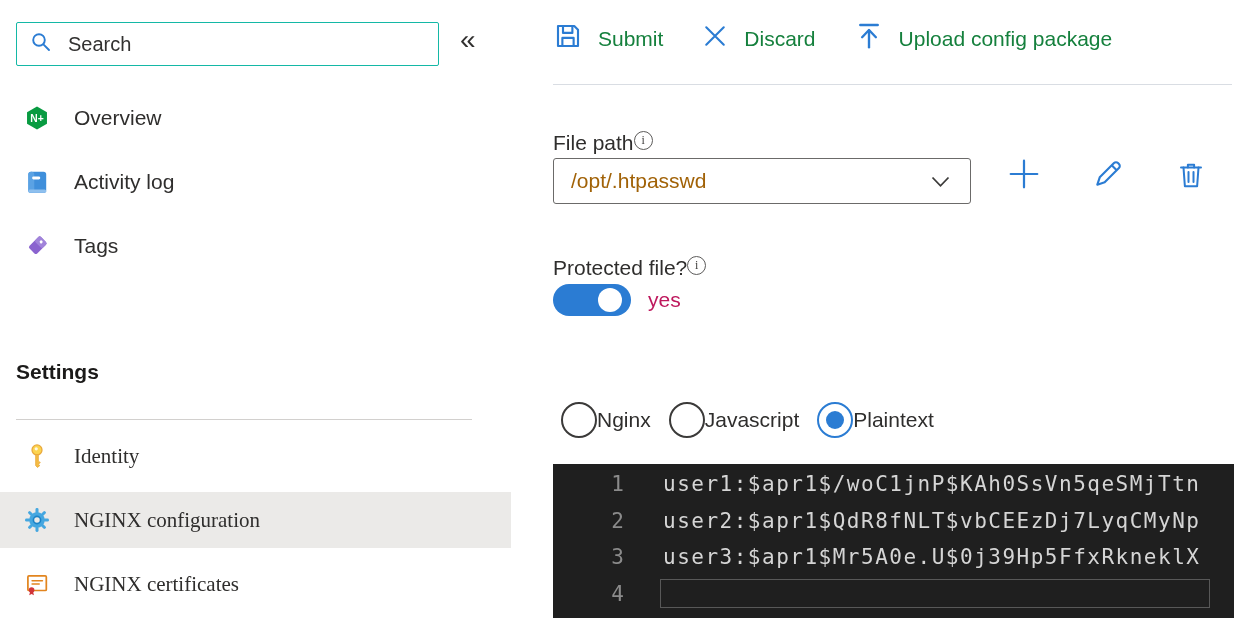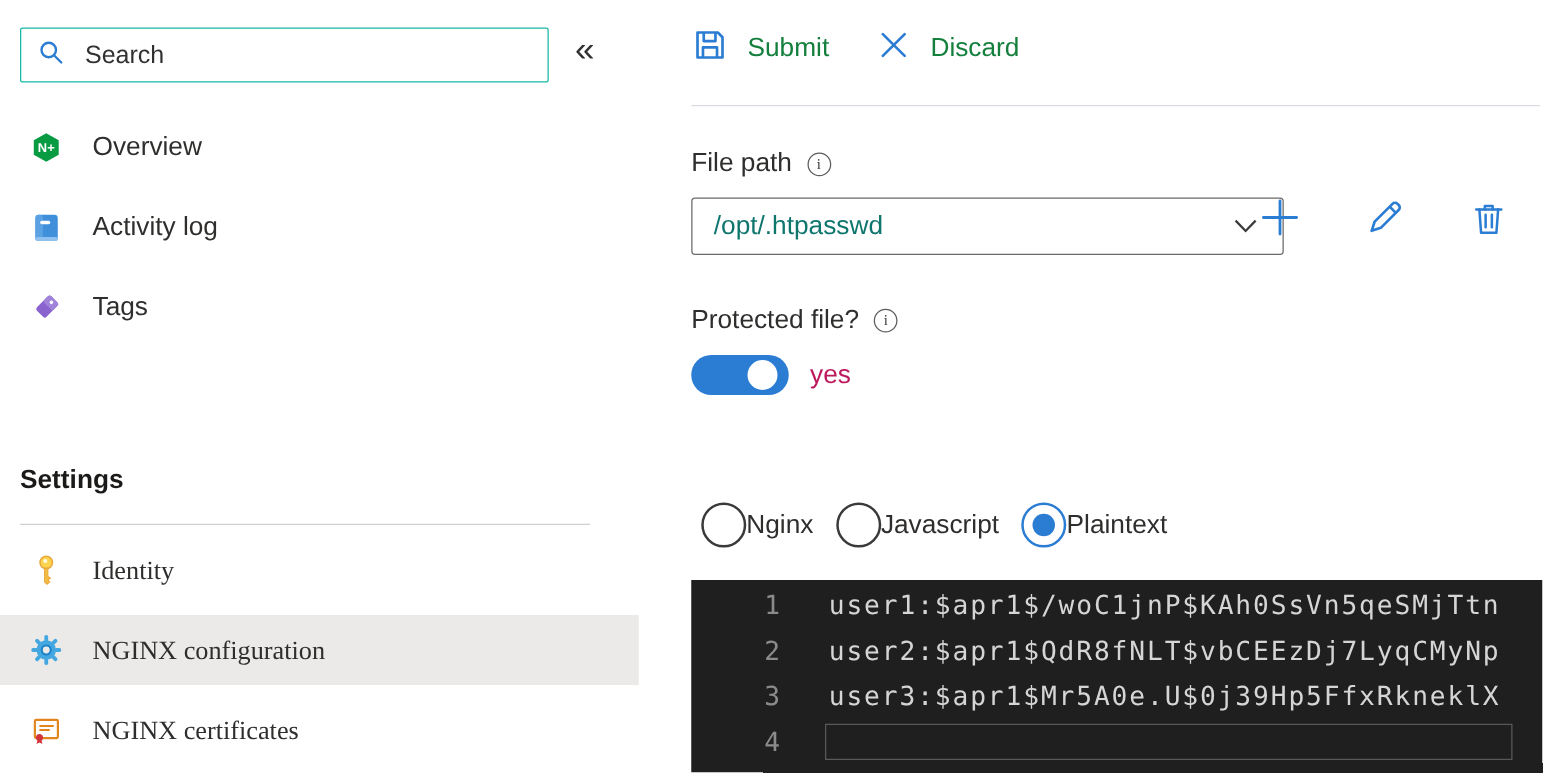--- a/index.html
+++ b/index.html
@@ -25,49 +25,49 @@
     position:absolute;left:460px;top:26px;font-size:28px;color:#323130;
     cursor:pointer;line-height:1;
   }
   .nav{position:absolute;left:0;top:86px;width:511px;}
   .nav-item{
     height:64px;display:flex;align-items:center;gap:24px;
     padding-left:24px;font-size:21px;color:#2f2e2d;cursor:pointer;
   }
   .nav-item .ic{width:26px;height:26px;flex:0 0 26px;display:flex;align-items:center;justify-content:center;}
   .settings-header{
-    position:absolute;left:16px;top:372px;font-size:21px;font-weight:700;color:#1b1a19;
+    position:absolute;left:16px;top:360px;font-size:21px;font-weight:700;color:#1b1a19;
   }
   .settings-divider{position:absolute;left:16px;top:419px;width:456px;height:1px;background:#d2d0ce;}
   .nav-settings{position:absolute;left:0;top:428px;width:511px;}
   .nav-settings .nav-item{height:56px;margin-bottom:8px;font-family:Liberation Serif, serif;}
   .nav-item.active{background:#ebeae8;}
   
   .toolbar{
     position:absolute;left:553px;top:21px;display:flex;align-items:center;gap:38px;
     font-size:21px;color:#15803d;
   }
   .tb-btn{display:flex;align-items:center;gap:15px;cursor:pointer;}
   .toolbar-divider{position:absolute;left:553px;top:84px;width:679px;height:1px;background:#d9dde3;}
   .field-label{
-    position:absolute;display:flex;align-items:center;gap:12px;
-    font-size:21px;color:#2f2e2d;
+    position:absolute;display:flex;
+    font-size:21px;color:#2f2e2d;margin-top:12px;
   }
   .lbl-filepath{left:553px;top:119px;}
   .lbl-protected{left:553px;top:244px;}
   .info-icon{
     width:19px;height:19px;border:1.3px solid #5c5b5a;border-radius:50%;
     box-sizing:border-box;display:flex;align-items:center;justify-content:center;
     font-size:12px;color:#3f3e3d;font-family:"Liberation Serif",serif;cursor:pointer;
   }
   .dropdown{
-    position:absolute;left:553px;top:158px;width:474px;height:46px;
+    position:absolute;left:553px;top:158px;width:418px;height:46px;
     border:1px solid #6b6a69;border-radius:3px;box-sizing:border-box;
     display:flex;align-items:center;justify-content:space-between;
-    padding:0 20px 0 17px;font-size:21px;color:#0f766e;cursor:pointer;background:#fff;
+    padding:0 20px 0 17px;font-size:21px;color:#a16207;cursor:pointer;background:#fff;
   }
   .iconbtn{position:absolute;width:34px;height:34px;display:flex;align-items:center;justify-content:center;cursor:pointer;}
   .btn-add{left:1007px;top:159px;}
   .btn-edit{left:1091px;top:159px;}
   .btn-delete{left:1174px;top:160px;}
   .toggle{
     position:absolute;left:553px;top:284px;width:78px;height:32px;border-radius:16px;
     background:#8a8886;cursor:pointer;
   }
   .toggle.active{background:#2b7cd3;}
@@ -211,20 +211,30 @@
     <span>Submit</span>
   </div>
   <div class="tb-btn">
     <span>
       <svg width="28" height="28" viewBox="0 0 24 24" fill="none" stroke="#2b7cd3" stroke-width="1.8" stroke-linecap="round">
         <path d="M4.5 4.5 L19.5 19.5 M19.5 4.5 L4.5 19.5"></path>
       </svg>
     </span>
     <span>Discard</span>
   </div>
+  <div class="tb-btn">
+    <span>
+      <svg width="30" height="30" viewBox="0 0 24 24" fill="none" stroke="#2b7cd3" stroke-width="1.9" stroke-linecap="round" stroke-linejoin="round">
+        <path d="M5 3.2 h14"></path>
+        <path d="M12 21 V7.5"></path>
+        <path d="M6.5 13 L12 7.2 L17.5 13"></path>
+      </svg>
+    </span>
+    <span>Upload config package</span>
+  </div>
 </div>
 <div class="toolbar-divider"></div>
 
 <div class="field-label lbl-filepath">
   <span>File path</span>
   <span class="info-icon">i</span>
 </div>
 
 <div class="dropdown">
   <span>/opt/.htpasswd</span>

